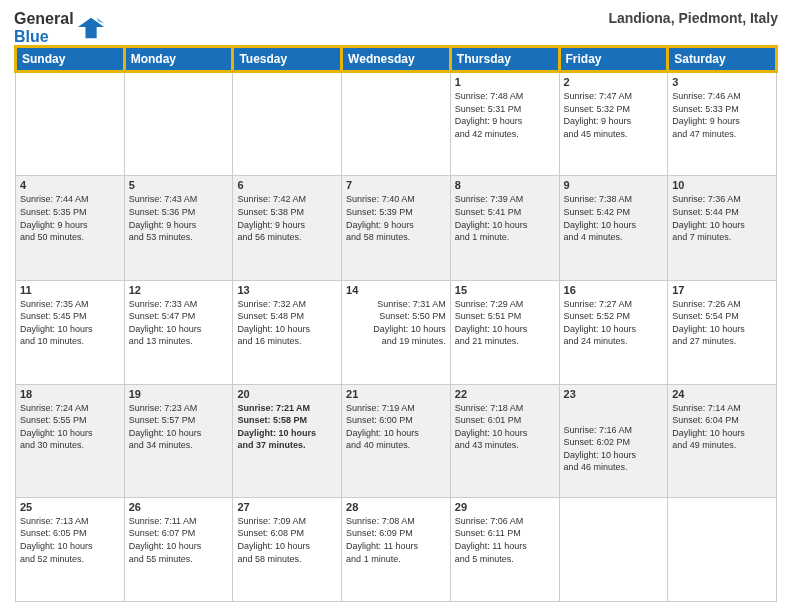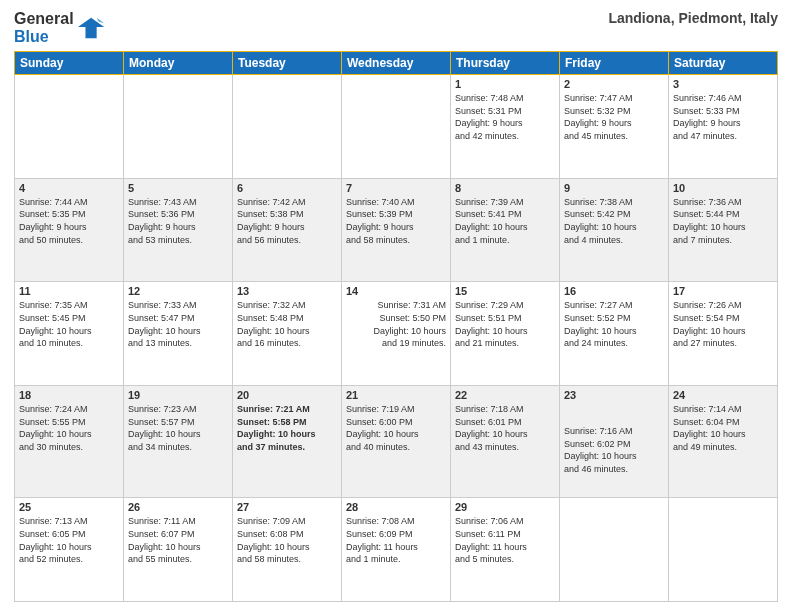--- a/index.html
+++ b/index.html
@@ -14,21 +14,20 @@
       width: 792px;
       height: 612px;
       padding: 10px 14px;
       display: flex;
       flex-direction: column;
     }
     .header {
       display: flex;
       justify-content: space-between;
       align-items: flex-start;
-      margin-bottom: 6px;
     }
     .logo {
       display: flex;
       align-items: center;
     }
     .logo-icon {
       width: 28px;
       height: 28px;
       margin-left: 4px;
     }
@@ -52,21 +51,21 @@
       flex: 1;
       table-layout: fixed;
     }
     .calendar th {
       background-color: #1a6fba;
       color: #fff;
       text-align: left;
       padding: 4px 5px;
       font-size: 12px;
       font-weight: bold;
-      border: 1px solid #eab308;
+      border: 3px solid #eab308;
     }
     .calendar td {
       border: 1px solid #ccc;
       vertical-align: top;
       padding: 3px 4px;
       font-size: 9.5px;
       color: #333;
       height: 86px;
     }
     .calendar td.empty {

